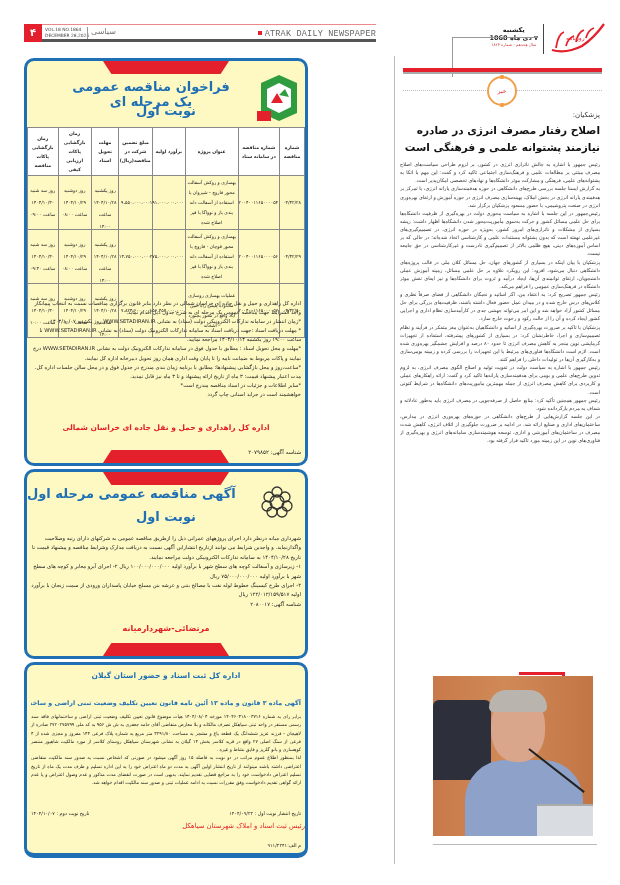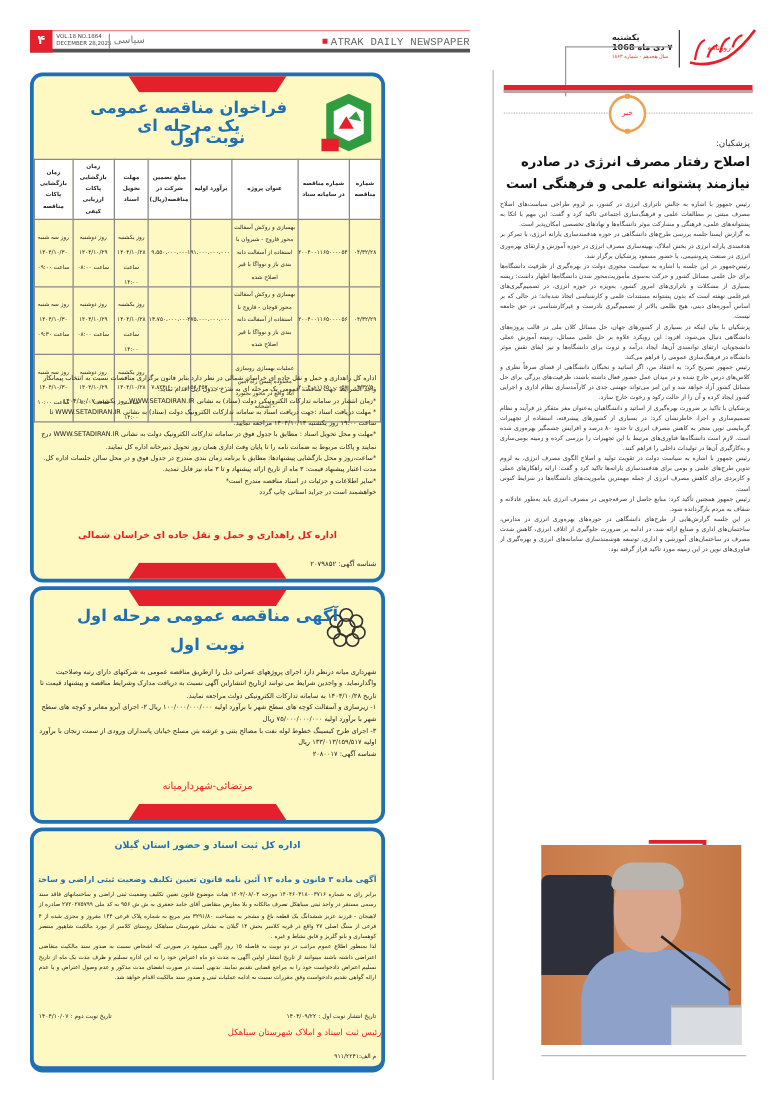--- a/index.html
+++ b/index.html
@@ -11,21 +11,21 @@
   .page-num { position: absolute; left: 0; top: -1px; width: 18px; height: 18px; background: #e3202b; color: #fff; font-size: 10px; font-weight: bold; text-align: center; line-height: 18px; }
   .vol { position: absolute; left: 21px; top: 2px; font-size: 4.4px; color: #444; line-height: 5.5px; }
   .hdr-sep { position: absolute; left: 63px; top: 2px; width: 1px; height: 12px; background: #999; }
   .section-name { position: absolute; left: 67px; top: 2px; font-size: 8px; color: #777; direction: rtl; }
   .paper-name { position: absolute; right: 0; top: 4px; font-family: Liberation Mono, monospace; font-size: 8.5px; color: #666; letter-spacing: 0.2px; text-align: right; }
   .paper-name .sq { display: inline-block; width: 4px; height: 4px; background: #e3202b; margin-right: 3px; vertical-align: 1px; }
 
   .masthead { position: absolute; right: 14px; top: 18px; width: 200px; height: 42px; }
   .logo { position: absolute; right: 0; top: 2px; width: 58px; height: 36px; }
   .logo-sep { position: absolute; right: 62px; top: 6px; width: 1px; height: 30px; background: #444; }
-  .date-block { position: absolute; right: 68px; top: 8px; text-align: left; direction: rtl; }
+  .date-block { position: absolute; right: 68px; top: 8px; text-align: center; direction: rtl; }
   .date-day { font-size: 6.5px; font-weight: bold; }
   .date-date { font-size: 6.5px; font-weight: bold; }
   .date-issue { font-size: 4px; color: #c33; }
   .date-line { position: absolute; right: 68px; top: 19px; width: 86px; height: 1px; background: #999; }
   .date-vline { position: absolute; right: 153px; top: 19px; width: 1px; height: 40px; background: #999; }
 
   
   .news { position: absolute; left: 394px; top: 56px; width: 210px; height: 808px; border-left: 1px solid #bbb; }
   .news-redbar { position: absolute; left: 8px; right: 2px; top: 12px; height: 6px; background: #e3202b; border-bottom: 2px solid #aaa; }
   .news-badge-row { position: absolute; left: 8px; right: 2px; top: 34px; height: 1px; border-top: 1px dotted #bbb; }
@@ -62,24 +62,24 @@
   .tender-table th { height: 32px; font-weight: bold; line-height: 9px; background: #fff; }
   .tender-table td { height: 54px; line-height: 10px; }
   .tender-table td .ln { display: block; height: 12px; line-height: 12px; }
   .ad1-body { position: absolute; left: 4px; right: 4px; top: 238px; font-size: 5.2px; line-height: 9.1px; color: #222; direction: rtl; text-align: right; }
   .ad1-sign { position: absolute; left: 0; right: 0; top: 362px; text-align: center; font-size: 7.5px; font-weight: bold; color: #e3202b; direction: rtl; }
   .ad1-adnum { position: absolute; right: 4px; top: 388px; font-size: 5.5px; direction: rtl; }
 
   
   .ad2 { top: 469px; height: 190px; }
   .ad2-logo { position: absolute; right: 12px; top: 12px; width: 32px; height: 34px; }
-  .ad2-title { position: absolute; left: 0; right: 0; top: 14px; text-align: center; font-size: 13px; font-weight: bold; color: #1f6fb5; direction: rtl; }
+  .ad2-title { position: absolute; left: 0; right: 0; top: 14px; text-align: left; font-size: 13px; font-weight: bold; color: #1f6fb5; direction: rtl; }
   .ad2-subtitle { position: absolute; left: 0; right: 0; top: 37px; text-align: center; font-size: 13px; font-weight: bold; color: #1f6fb5; direction: rtl; }
   .ad2-body { position: absolute; left: 4px; right: 4px; top: 62px; font-size: 5.3px; line-height: 9.4px; color: #222; direction: rtl; text-align: right; }
-  .ad2-sign { position: absolute; left: 0; right: 0; top: 152px; text-align: center; font-size: 8px; font-weight: normal; color: #e3202b; direction: rtl; }
+  .ad2-sign { position: absolute; left: 0; right: 0; top: 152px; text-align: center; font-size: 8px; font-weight: bold; color: #e3202b; direction: rtl; }
 
   
   .ad3 { top: 662px; height: 196px; border-bottom-width: 5px; }
   .ad3-h1 { position: absolute; left: 0; right: 0; top: 6px; text-align: center; font-size: 7.5px; font-weight: bold; color: #1f6fb5; direction: rtl; }
   .ad3-h2 { position: absolute; left: 0; right: 0; top: 20px; text-align: center; font-size: 7.5px; font-weight: bold; color: #1f6fb5; direction: rtl; }
   .ad3-h3 { position: absolute; left: 4px; right: 4px; top: 34px; text-align: center; font-size: 6.4px; font-weight: bold; color: #1f6fb5; direction: rtl; white-space: nowrap; overflow: hidden; }
   .ad3-body { position: absolute; left: 4px; right: 4px; top: 48px; font-size: 4.6px; line-height: 8.3px; color: #222; direction: rtl; text-align: justify; }
   .ad3-dates { position: absolute; left: 4px; right: 4px; top: 146px; font-size: 4.8px; direction: rtl; }
   .ad3-dates .d2 { position: absolute; left: 0; }
   .ad3-sign1 { position: absolute; left: 0; right: 0; top: 157px; text-align: right; font-size: 6.8px; color: #e3202b; direction: rtl; }

